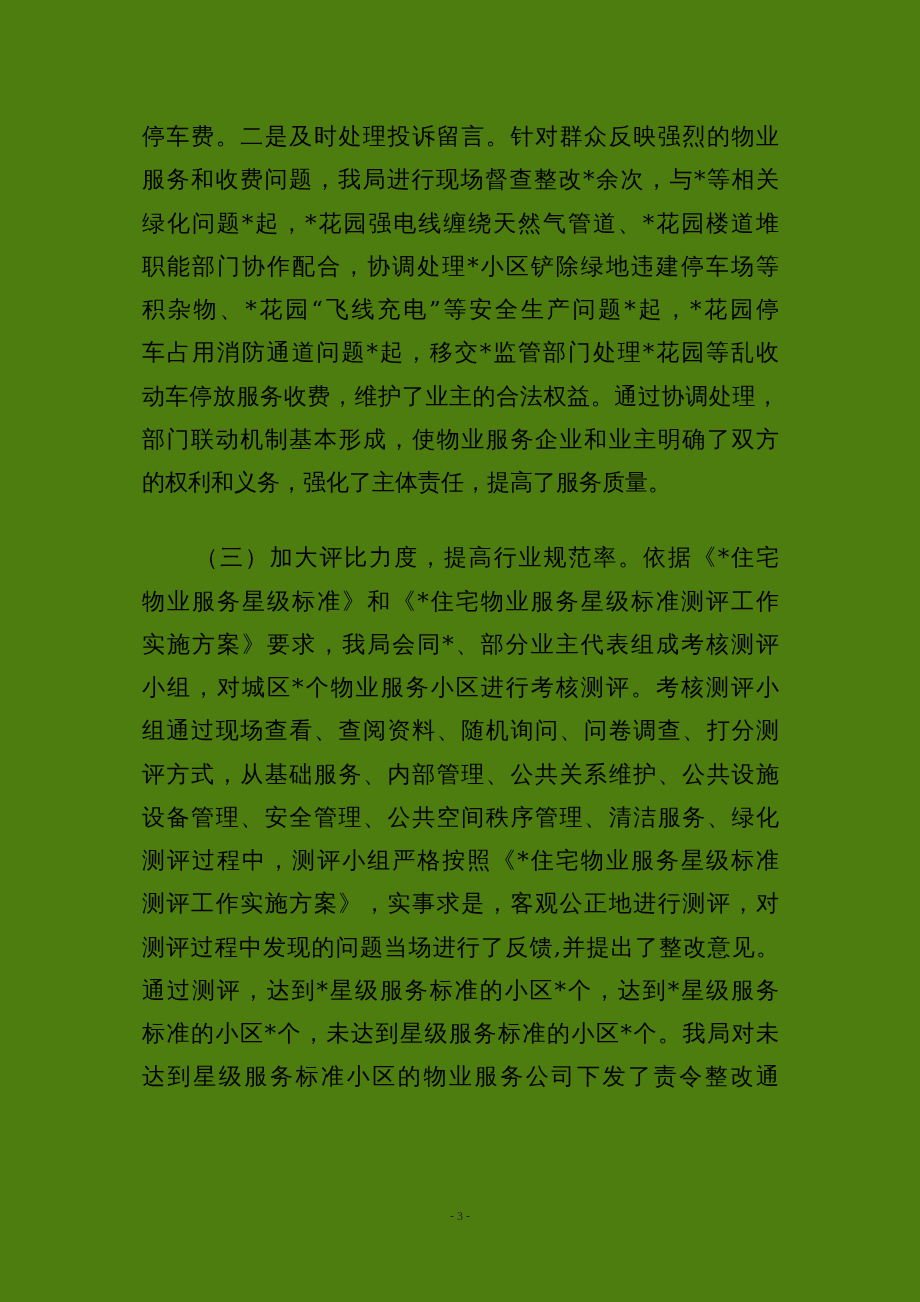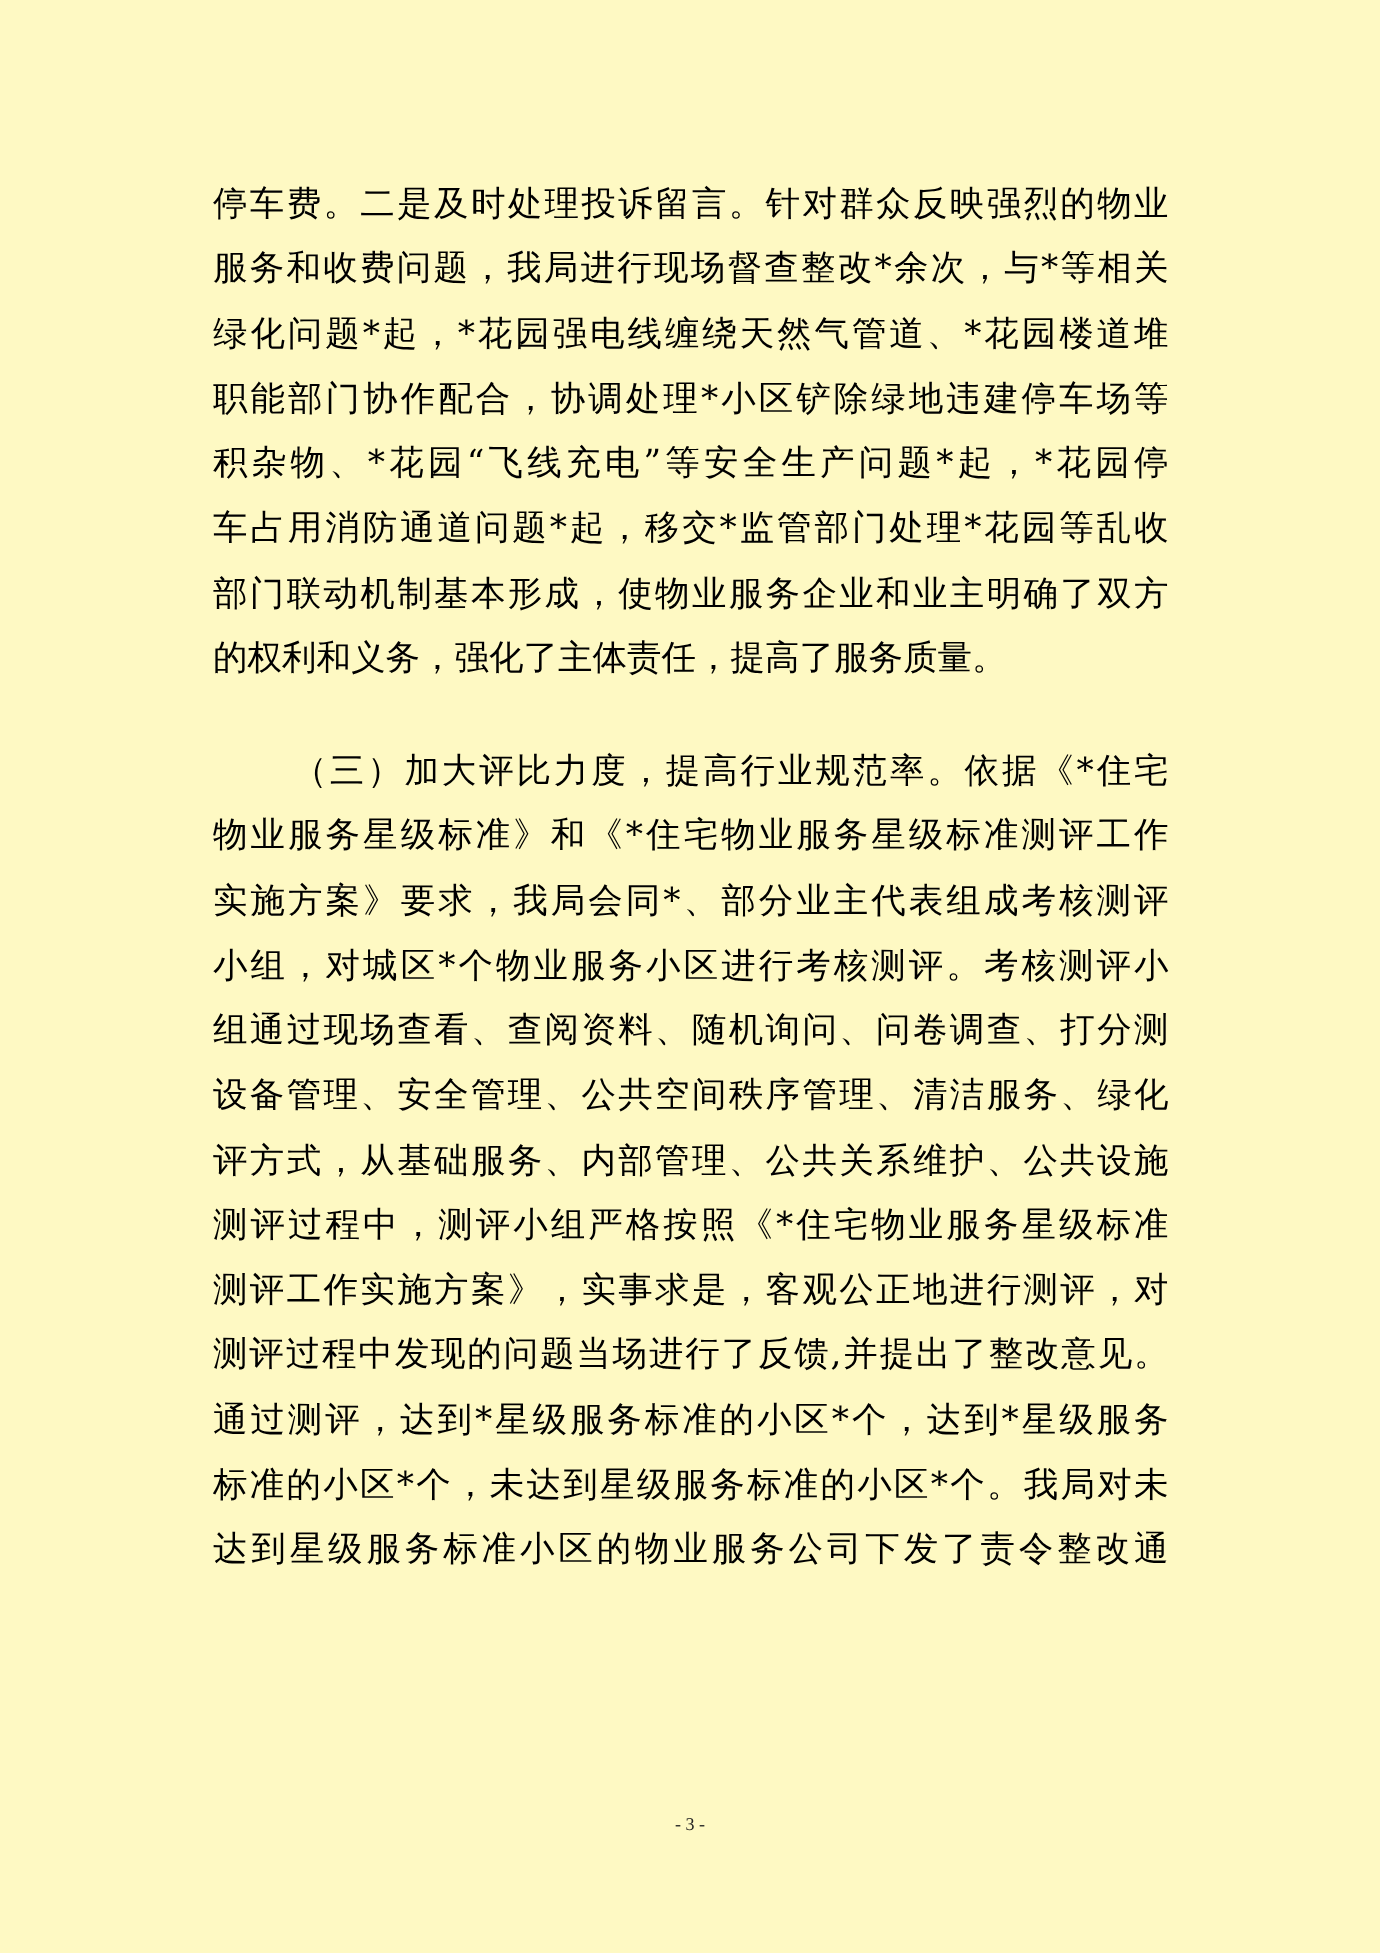--- a/index.html
+++ b/index.html
@@ -14,21 +14,21 @@
       overflow: hidden;
       font-family: "DejaVu Serif", "Liberation Serif", serif;
       color: #000000;
     }
     .page {
       position: absolute;
       left: 0;
       top: 0;
       width: 920px;
       height: 1302px;
-      background: #fef9c3;
+      background: #4d7c0f;
     }
     .body-text {
       position: absolute;
       left: 142px;
       top: 115px;
       width: 637px;
     }
     .line {
       height: 43.26px;
       line-height: 43.26px;
@@ -65,32 +65,33 @@
 <div class="page">
   <div class="body-text">
 
     <div>
       <div class="line">停车费。二是及时处理投诉留言。针对群众反映强烈的物业</div>
       <div class="line">服务和收费问题，我局进行现场督查整改*余次，与*等相关</div>
       <div class="line">绿化问题*起，*花园强电线缠绕天然气管道、*花园楼道堆</div>
       <div class="line">职能部门协作配合，协调处理*小区铲除绿地违建停车场等</div>
       <div class="line">积杂物、*花园“飞线充电”等安全生产问题*起，*花园停</div>
       <div class="line">车占用消防通道问题*起，移交*监管部门处理*花园等乱收</div>
+      <div class="line">动车停放服务收费，维护了业主的合法权益。通过协调处理，</div>
       <div class="line">部门联动机制基本形成，使物业服务企业和业主明确了双方</div>
       <div class="line end">的权利和义务，强化了主体责任，提高了服务质量。</div>
     </div>
 
     <div>
       <div class="line indent">（三）加大评比力度，提高行业规范率。依据《*住宅</div>
       <div class="line">物业服务星级标准》和《*住宅物业服务星级标准测评工作</div>
       <div class="line">实施方案》要求，我局会同*、部分业主代表组成考核测评</div>
       <div class="line">小组，对城区*个物业服务小区进行考核测评。考核测评小</div>
       <div class="line">组通过现场查看、查阅资料、随机询问、问卷调查、打分测</div>
+      <div class="line">评方式，从基础服务、内部管理、公共关系维护、公共设施</div>
       <div class="line">设备管理、安全管理、公共空间秩序管理、清洁服务、绿化</div>
-      <div class="line">评方式，从基础服务、内部管理、公共关系维护、公共设施</div>
       <div class="line">测评过程中，测评小组严格按照《*住宅物业服务星级标准</div>
       <div class="line">测评工作实施方案》，实事求是，客观公正地进行测评，对</div>
       <div class="line">测评过程中发现的问题当场进行了反馈,并提出了整改意见。</div>
       <div class="line">通过测评，达到*星级服务标准的小区*个，达到*星级服务</div>
       <div class="line">标准的小区*个，未达到星级服务标准的小区*个。我局对未</div>
       <div class="line">达到星级服务标准小区的物业服务公司下发了责令整改通</div>
     </div>
 
   </div>
 

